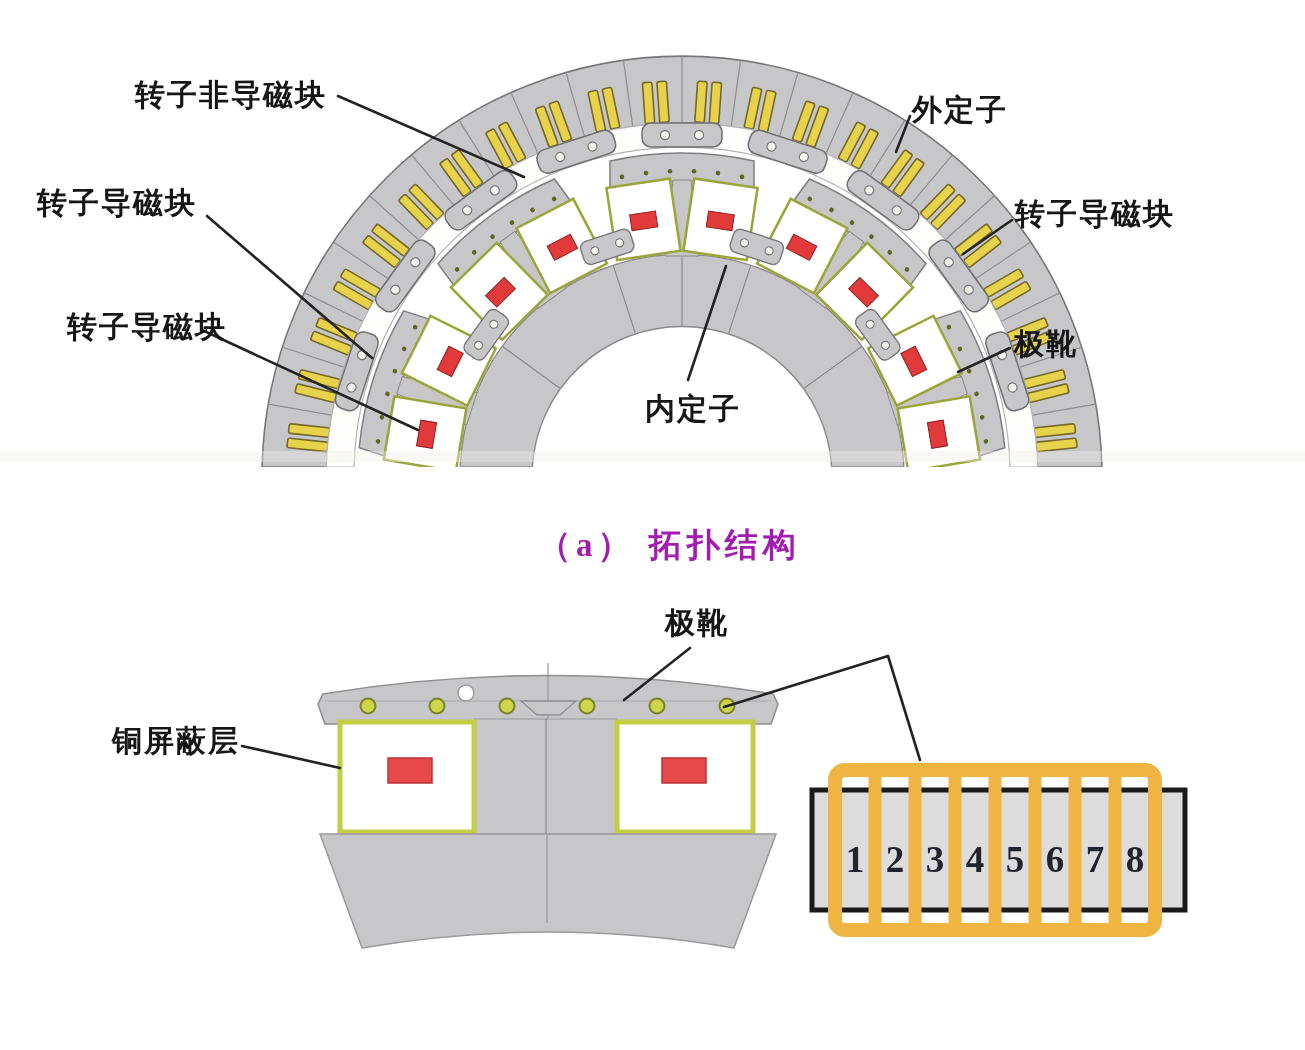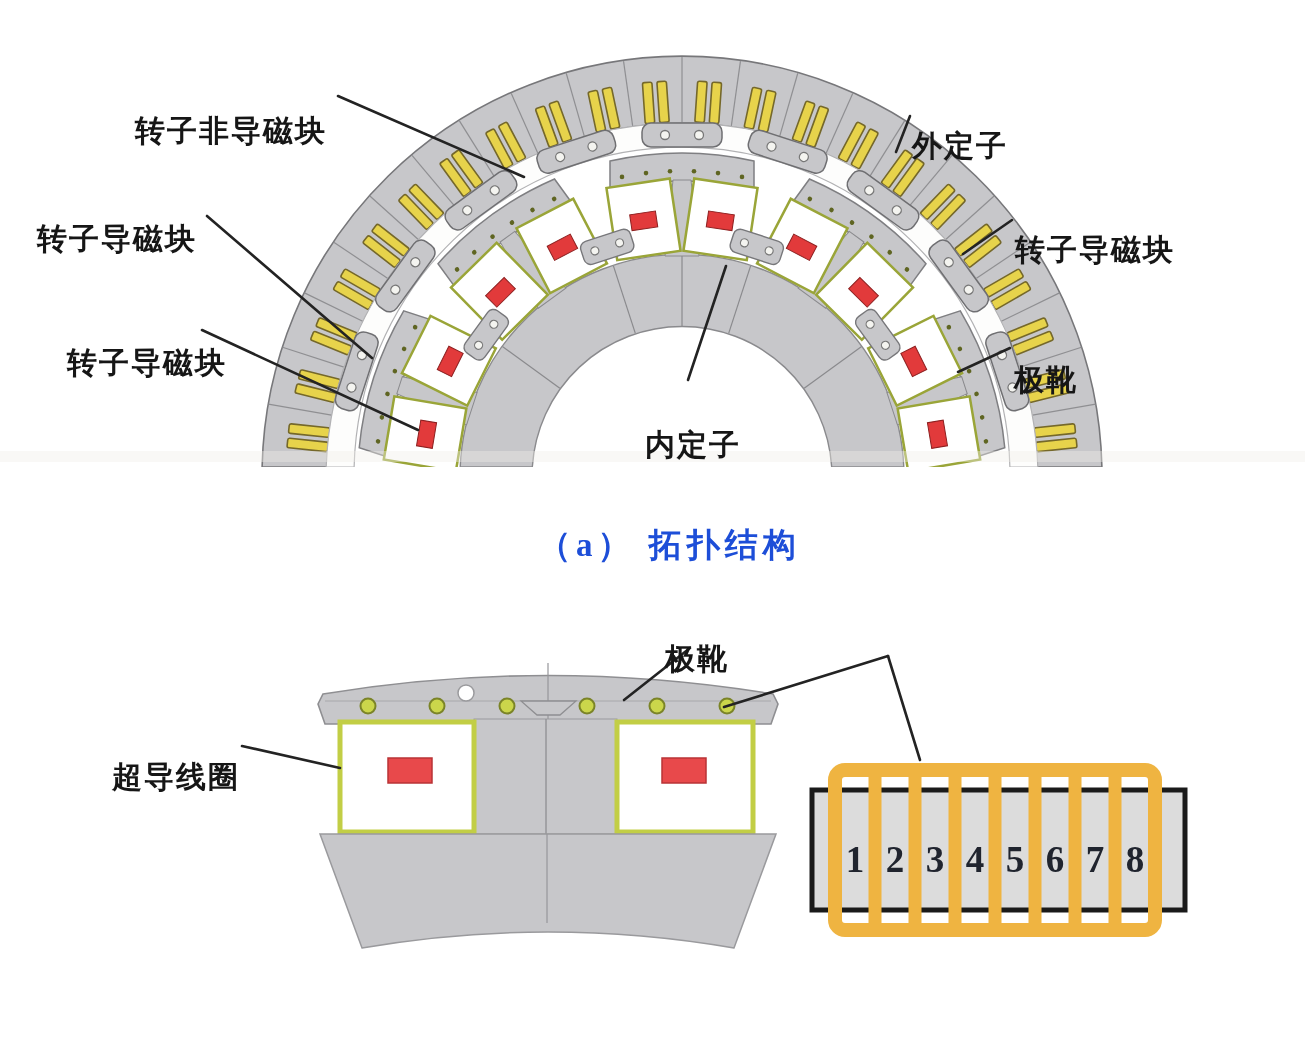--- a/index.html
+++ b/index.html
@@ -3,24 +3,24 @@
 <meta charset="utf-8">
 <style>
   html,body{margin:0;padding:0;background:#ffffff;}
   #stage{
     position:relative;width:1305px;height:1050px;background:#ffffff;overflow:hidden;
     font-family:"Liberation Serif","DejaVu Serif",serif;
   }
   #fig{position:absolute;left:0;top:0;}
   .lbl{
     position:absolute;white-space:nowrap;color:#161616;
-    font-size:30px;font-weight:600;letter-spacing:2px;line-height:1.1;margin-top:36px;
+    font-size:30px;font-weight:600;letter-spacing:2px;line-height:1.1;
   }
   .cap{
-    position:absolute;white-space:nowrap;color:#1d4ed8;
+    position:absolute;white-space:nowrap;color:#a21caf;
     font-size:33px;font-weight:600;letter-spacing:5px;line-height:1.1;
   }
 </style>
 </head>
 <body>
 
 <div id="stage">
 
   <svg id="fig" width="1305" height="1050" viewBox="0 0 1305 1050">
     <defs>
@@ -242,15 +242,15 @@
   <div class="lbl" style="left:37px;top:186px">转子导磁块</div>
   <div class="lbl" style="left:67px;top:310px">转子导磁块</div>
   <div class="lbl" style="left:912px;top:93px">外定子</div>
   <div class="lbl" style="left:1015px;top:197px">转子导磁块</div>
   <div class="lbl" style="left:1014px;top:327px">极靴</div>
   <div class="lbl" style="left:645px;top:392px">内定子</div>
 
   <div class="cap" style="left:538px;top:527px">（a） 拓扑结构</div>
 
   <div class="lbl" style="left:665px;top:606px">极靴</div>
-  <div class="lbl" style="left:112px;top:724px">超导线圈</div>
+  <div class="lbl" style="left:112px;top:724px">铜屏蔽层</div>
 
 </div>
 
 </body></html>

